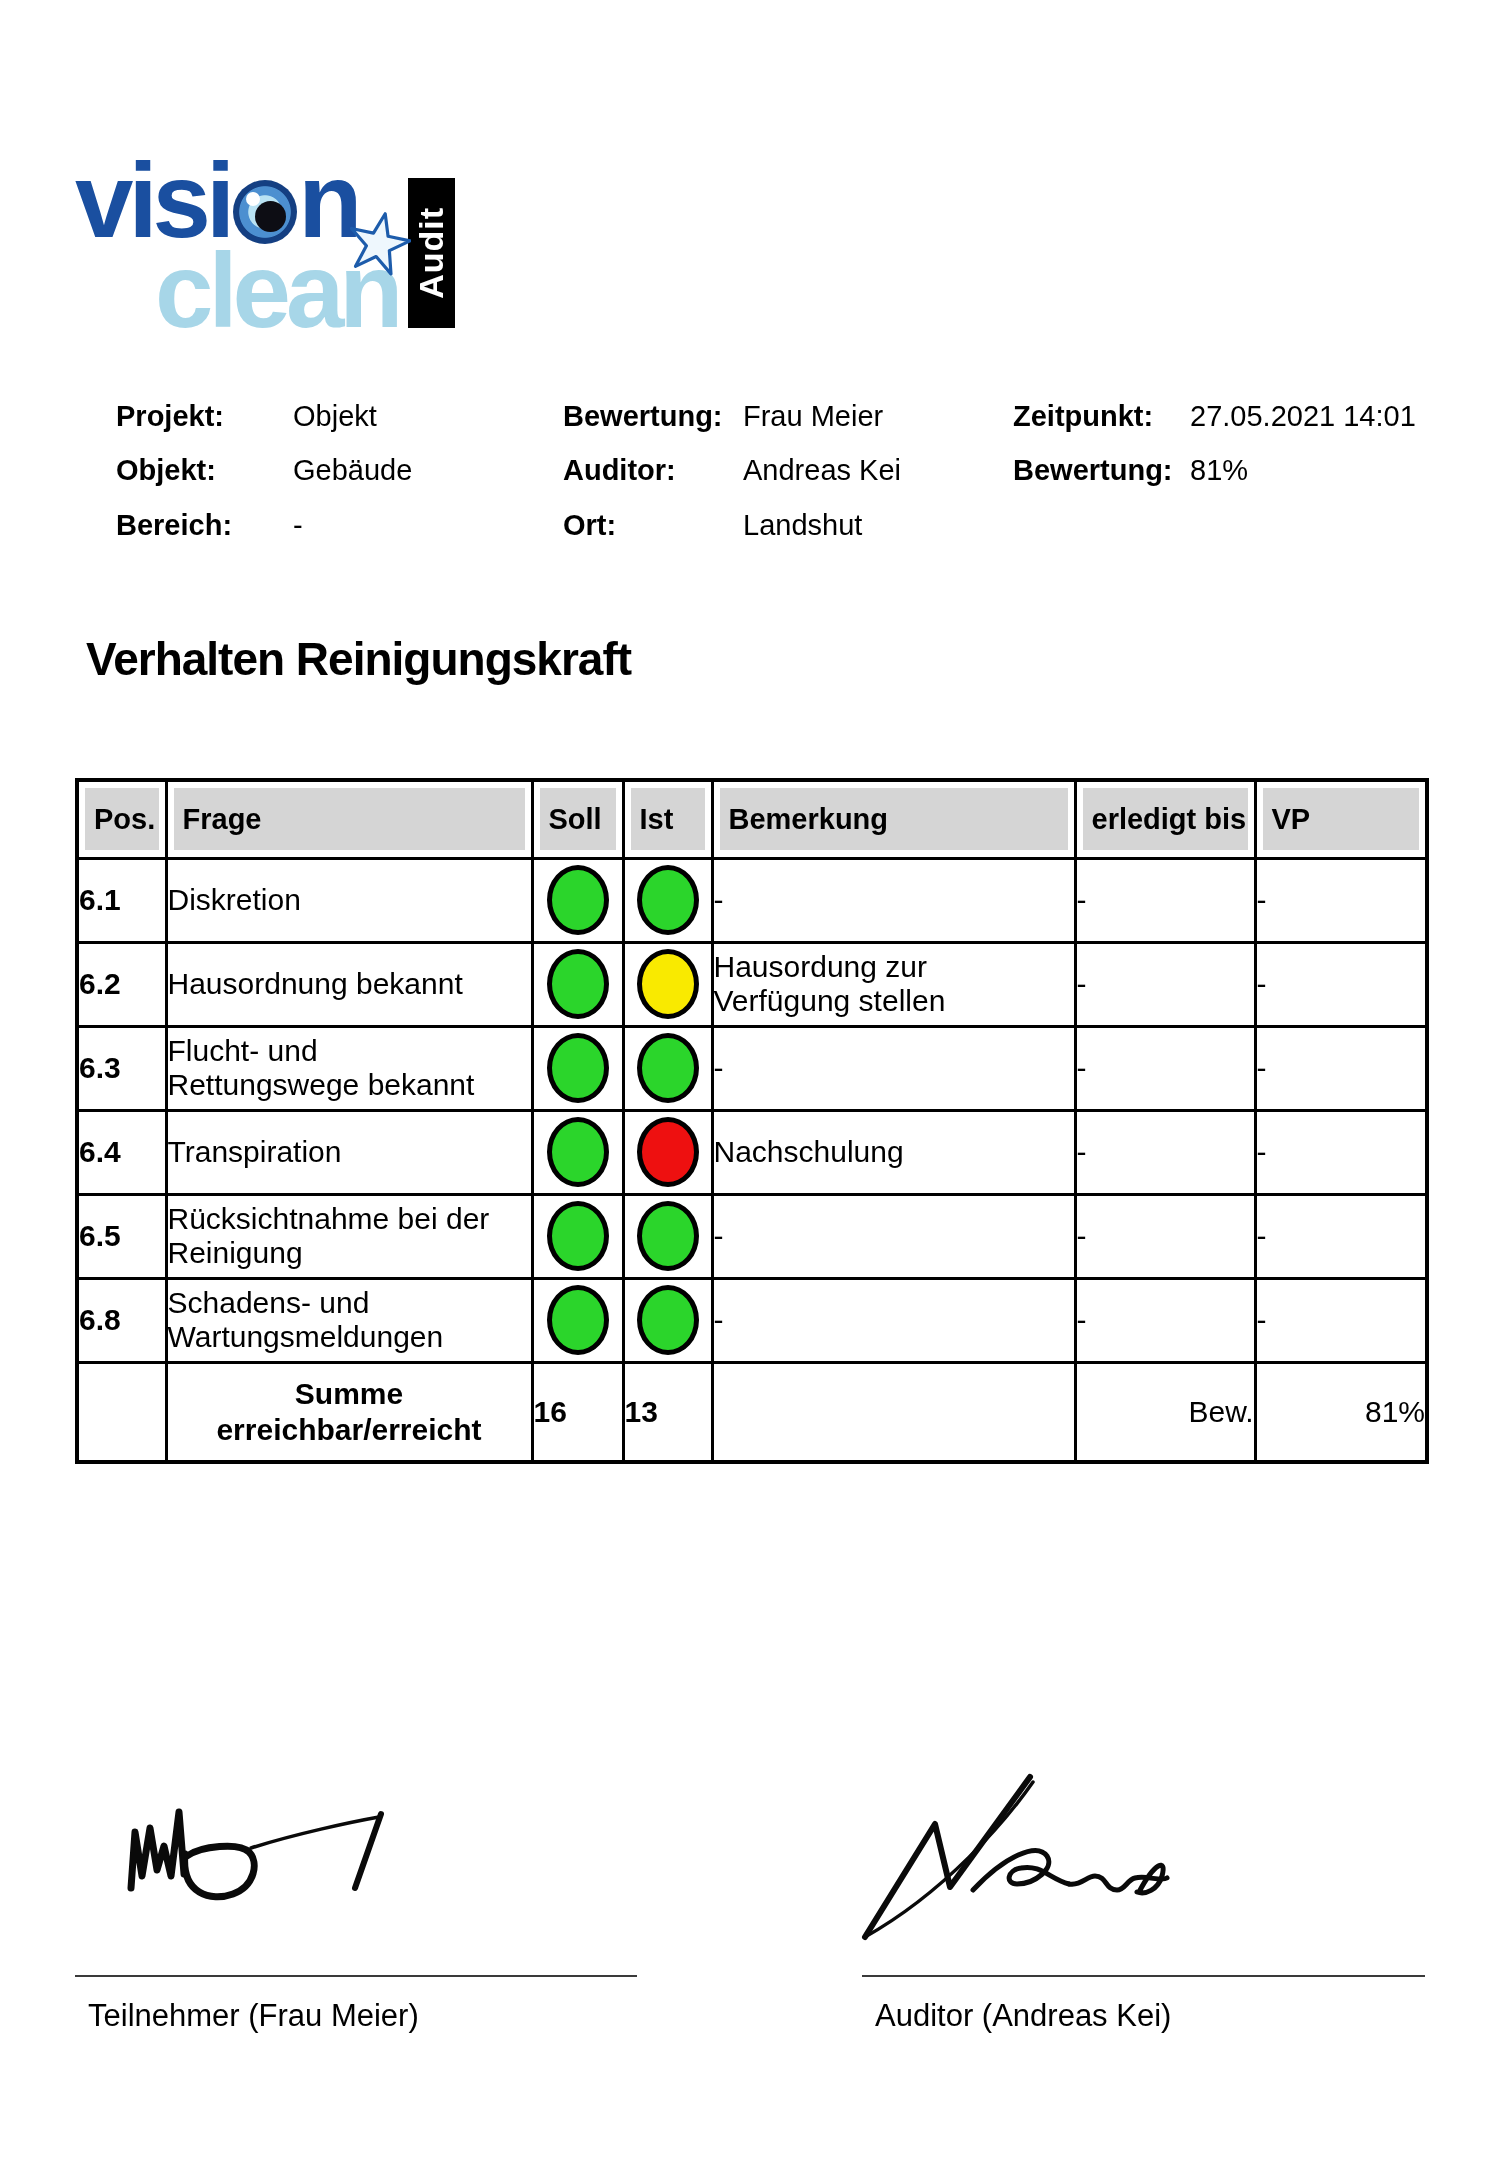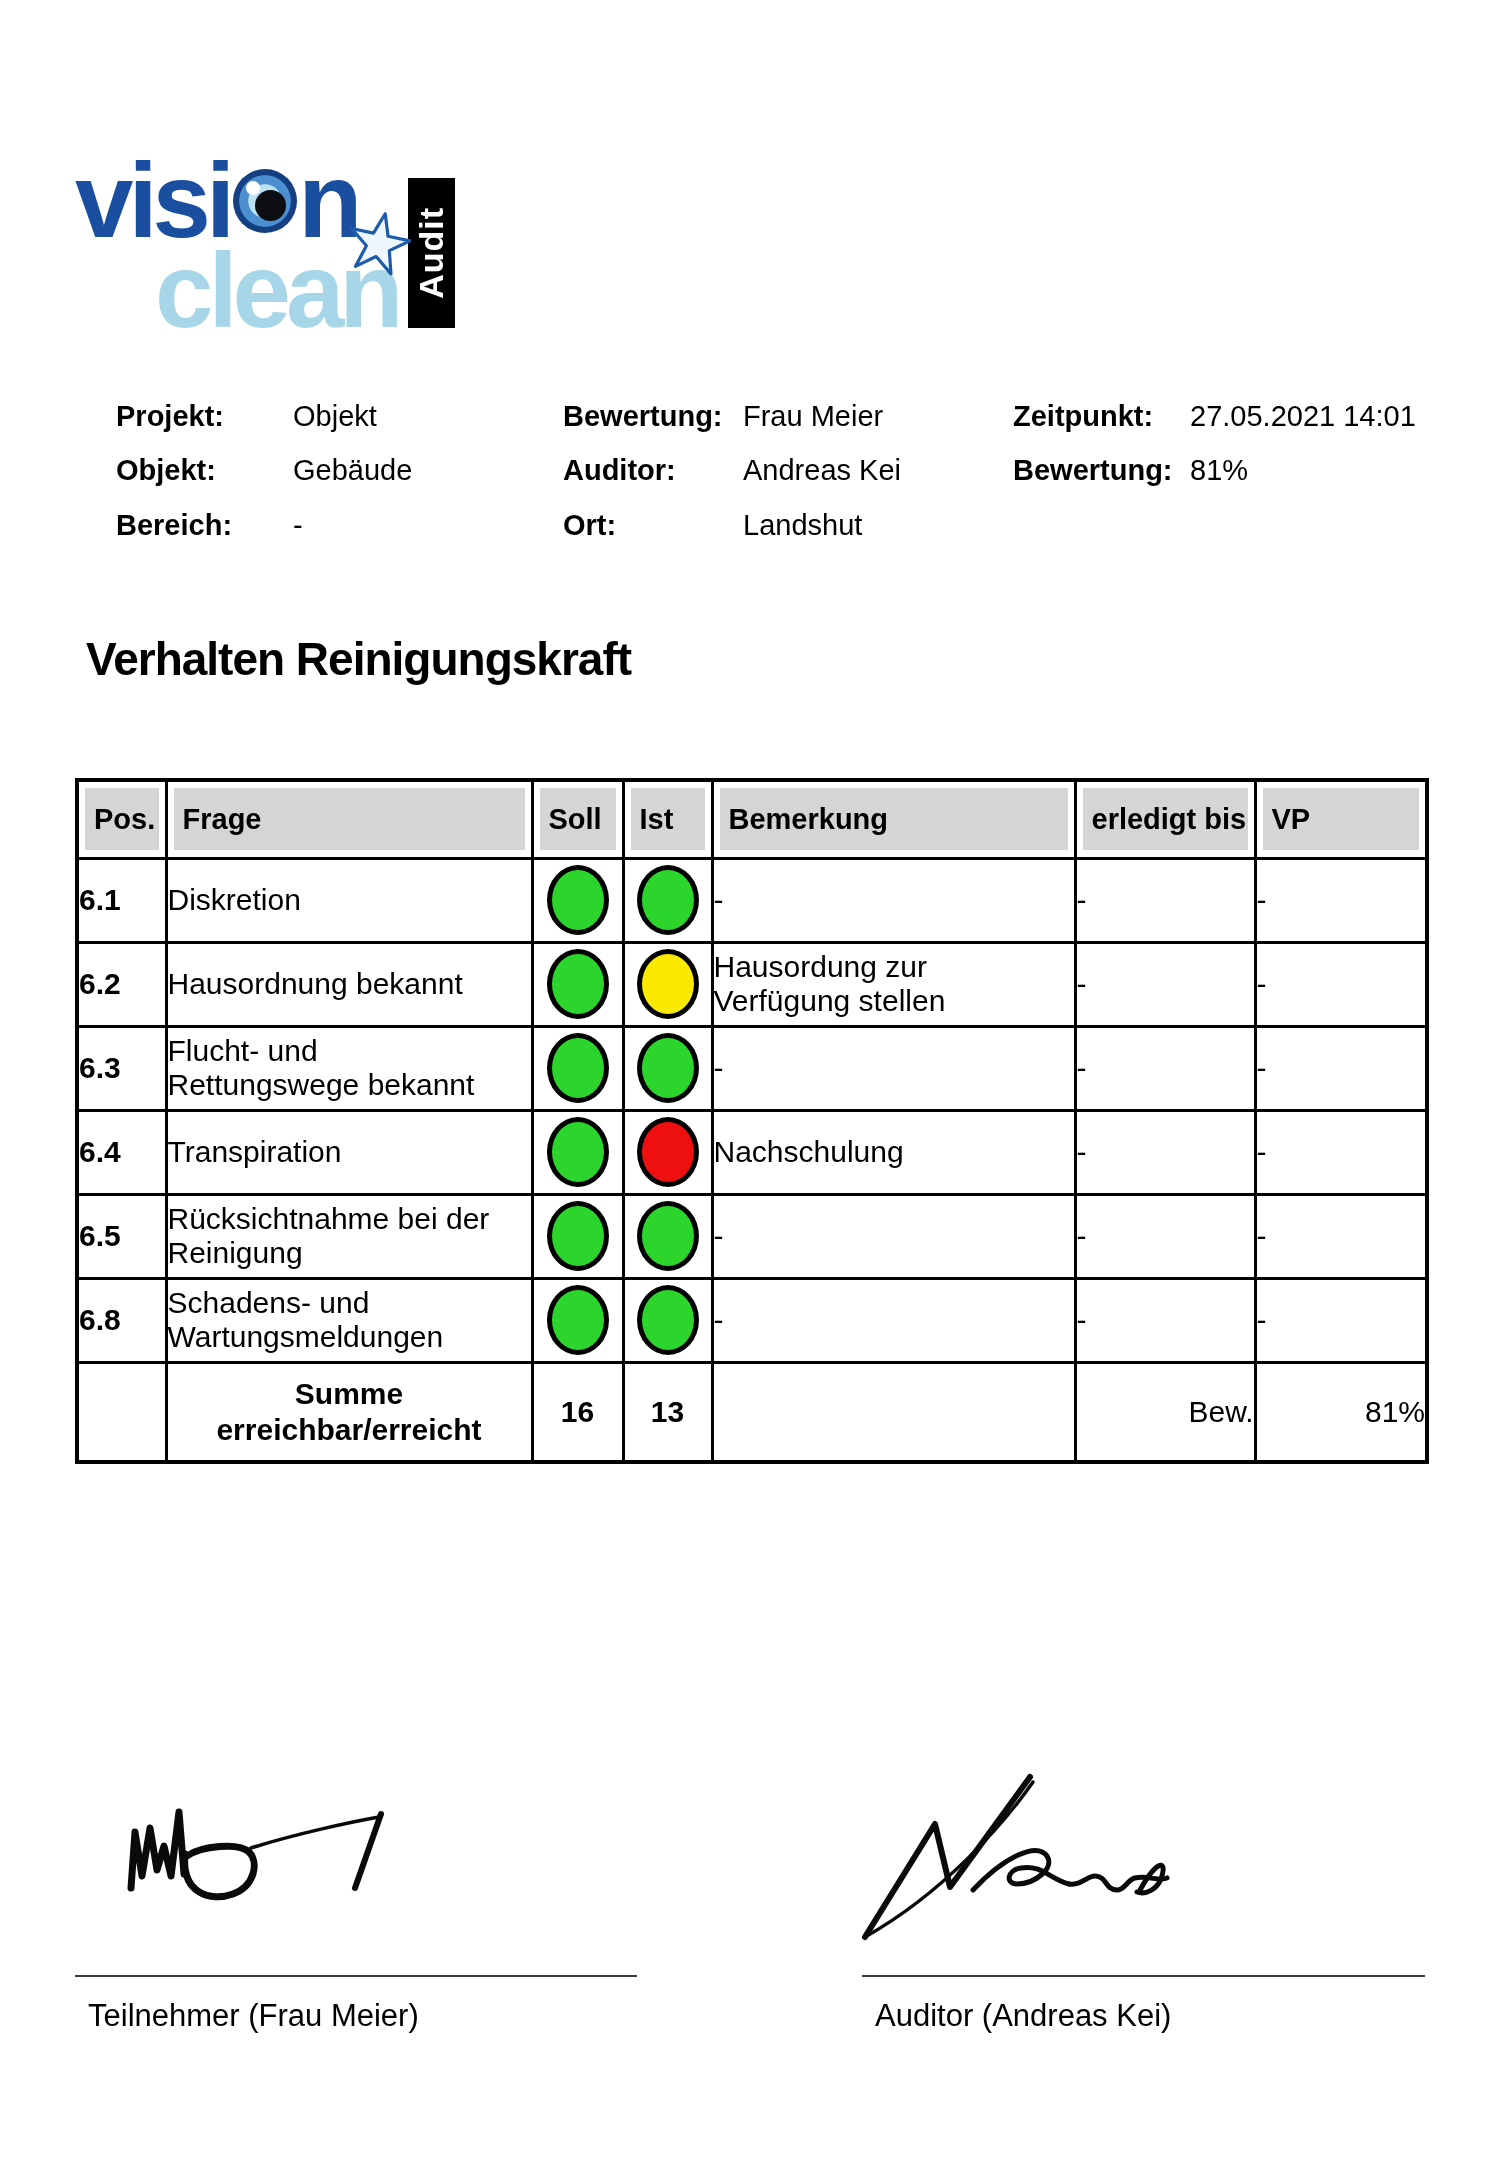--- a/index.html
+++ b/index.html
@@ -4,21 +4,21 @@
 <style>
   html,body{margin:0;padding:0;background:#ffffff;}
   .page{
     position:relative;width:1500px;height:2167px;background:#fff;
     font-family:"Liberation Sans", sans-serif;color:#000;overflow:hidden;
   }
 
   
   .logo{position:absolute;left:75px;top:158px;width:420px;height:210px;}
   .logo-vision{
-    position:absolute;left:0;top:0;display:flex;align-items:center;
+    position:absolute;left:0;top:0;display:flex;align-items:flex-end;
     font-weight:bold;font-size:105px;line-height:.82;letter-spacing:-5px;
     color:var(--logoBlue);
   }
   .eye{
     position:relative;width:64px;height:64px;border-radius:50%;margin:0 1px 0 3px;
     background:radial-gradient(circle at 50% 50%, #b9e2f3 0 36%, #4c8fd0 38% 56%, #143f82 58% 100%);
     flex:0 0 auto;
   }
   .eye .pupil{position:absolute;left:22px;top:21px;width:31px;height:31px;border-radius:50%;background:#0d0d14;}
   .eye .glint{position:absolute;left:13px;top:12px;width:14px;height:14px;border-radius:50%;background:#fff;z-index:2;}
@@ -68,21 +68,21 @@
   td.c-pos{font-weight:bold;font-size:30px;padding-left:10px;}
   td.c-frage{font-size:30px;padding-left:10px;line-height:34px;white-space:pre-line;}
   td.c-light{text-align:center;}
   td.c-bem{font-size:30px;padding-left:10px;line-height:34px;white-space:pre-line;}
   td.c-dash{font-size:30px;padding-left:12px;}
   .light{
     width:52px;height:60px;border-radius:50%;
     border:5px solid #000;margin:0 auto;box-sizing:content-box;
   }
   td.sum-label{font-weight:bold;font-size:30px;text-align:center;line-height:36px;white-space:pre-line;}
-  td.sum-num{font-weight:bold;font-size:30px;text-align:center;}
+  td.sum-num{font-weight:bold;font-size:30px;}
   td.sum-side{font-weight:normal;font-size:30px;padding-left:12px;text-align:right;}
 
   
   .sig-svg{position:absolute;}
   .sig-line{position:absolute;height:2px;background:#3a3a3a;}
   .sig-line-left{left:75px;top:1975px;width:562px;}
   .sig-line-right{left:862px;top:1975px;width:563px;}
   .sig-label{position:absolute;font-size:31px;}
   .sig-label-left{left:88px;top:1998px;}
   .sig-label-right{left:875px;top:1998px;}

